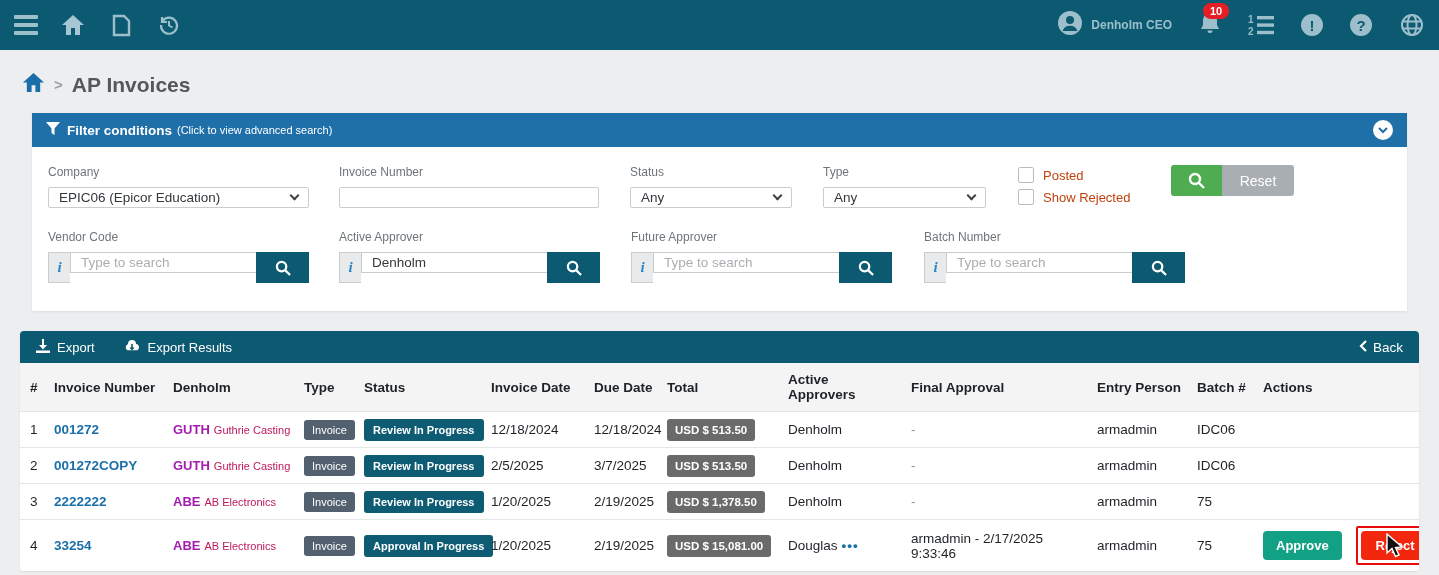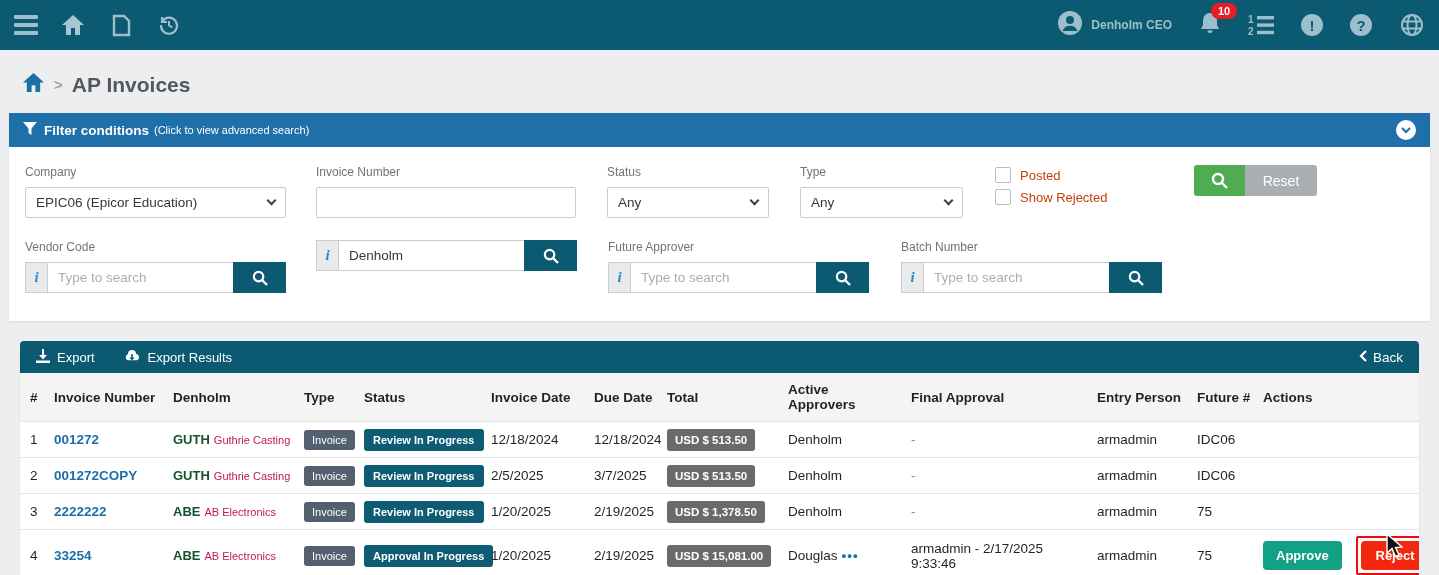--- a/index.html
+++ b/index.html
@@ -17,51 +17,51 @@
   .nav-left { display:flex; align-items:center; gap:22px; }
   .nav-right { margin-left:auto; display:flex; align-items:center; gap:27px; }
   .nav-icon { width:26px; height:26px; display:flex; align-items:center; justify-content:center; cursor:pointer; }
   .nav-icon svg { display:block; }
   .hamburger { display:flex; flex-direction:column; gap:4px; width:24px; cursor:pointer; }
   .hamburger span { height:4px; background:#9dbecb; border-radius:1px; }
   .user { display:flex; align-items:center; gap:8px; cursor:pointer; }
   .user-name { color:#9dbecb; font-weight:bold; font-size:12px; }
   .bell-wrap { position:relative; cursor:pointer; }
   .nav-badge {
-    position:absolute; top:-8px; left:12px; background:#e71d25; color:#fff;
+    position:absolute; top:-8px; left:4px; background:#e71d25; color:#fff;
     font-size:11px; font-weight:bold; border-radius:9px; padding:2px 7px;
   }
   .round-glyph {
     width:22px; height:22px; border-radius:50%; background:#9dbecb; color:#0b5a71;
     font-weight:bold; font-size:15px; display:flex; align-items:center; justify-content:center; cursor:pointer;
   }
   
   .breadcrumb { display:flex; align-items:center; gap:9px; padding:22px 22px 16px 22px; }
   .crumb-sep { color:#9aa0a5; font-size:15px; font-weight:bold; }
   .page-title { font-size:21px; font-weight:bold; color:#54585c; }
   
-  .filter-card { margin:0 9px; border-radius:0; overflow:hidden; background:#fff;
+  .filter-card { margin:0 32px; border-radius:0; overflow:hidden; background:#fff;
                  box-shadow:0 1px 2px rgba(0,0,0,.08); }
   .filter-head {
     background:#1f70a9; color:#fff; height:34px; display:flex; align-items:center;
     padding:0 14px; cursor:pointer;
   }
   .filter-title { font-weight:bold; font-size:13.5px; margin-left:7px; }
   .filter-hint { font-size:11px; margin-left:5px; }
   .collapse-circle {
     margin-left:auto; width:20px; height:20px; border-radius:50%; background:#fff;
     display:flex; align-items:center; justify-content:center;
   }
   .filter-body { padding:18px 16px 28px 16px; position:relative; }
   .f-row { display:flex; align-items:flex-start; }
   .f-row1 { margin-bottom:22px;justify-content:center; }
   .f-group { display:flex; flex-direction:column; }
   .f-label { font-size:12px; color:#6e7579; margin-bottom:8px; }
   .f-select, .f-input {
-    height:31px; border:1px solid #c9cdd0; border-radius:2px; background:#fff;
+    height:21px; border:1px solid #c9cdd0; border-radius:2px; background:#fff;
     font-size:13.5px; color:#33383c; padding:0 10px; display:flex; align-items:center;
   }
   .f-select { justify-content:space-between; cursor:pointer; }
   .caret { width:7px; height:7px; border-right:2px solid #3c4146; border-bottom:2px solid #3c4146;
            transform:rotate(45deg); margin-top:-4px; }
   input.f-input { font-family:"Liberation Sans",sans-serif; }
   input.f-input::placeholder { color:#a9aeb3; }
   .w261 { width:261px; } .w260 { width:260px; } .w162 { width:162px; } .w163 { width:163px; }
   .g30 { margin-left:30px; } .g31 { margin-left:31px; } .g32 { margin-left:32px; }
   .check-col { margin-left:32px; margin-top:2px; display:flex; flex-direction:column; gap:6px; }
@@ -97,21 +97,21 @@
   .bar-btn { display:flex; align-items:center; gap:7px; font-size:13px; color:#fff; cursor:pointer; }
   .bar-btn + .bar-btn { margin-left:28px; }
   .back-btn { margin-left:auto; display:flex; align-items:center; gap:6px; font-size:13.5px; cursor:pointer; }
   table { width:100%; border-collapse:collapse; table-layout:fixed; }
   thead tr { background:#f4f4f5; }
   th { text-align:left; font-size:13.5px; color:#1e2226; padding:9px 6px; font-weight:bold; }
   td { padding:6px 6px; font-size:13.5px; color:#1e2226; border-top:1px solid #e4e6e8; height:36px; }
   tbody tr { background:#fff; }
   .c-num { padding-left:10px; }
   .inv-link { color:#1b6fa8; font-weight:bold; font-size:13.5px; cursor:pointer; text-decoration:none; }
-  .vendor-code { color:#14532d; font-weight:bold; font-size:13px; }
+  .vendor-code { color:#a21caf; font-weight:bold; font-size:13px; }
   .vendor-name { color:#be185d; font-size:11px; margin-left:4px; }
   .badge { display:inline-block; color:#fff; border-radius:3px; white-space:nowrap; }
   .badge-type { background:#526070; font-size:11px; padding:4px 8px; }
   .badge-status { background:#0e5c74; font-size:11px; font-weight:bold; padding:5px 9px; }
   .badge-total { background:#6a6a6a; font-size:11.5px; font-weight:bold; padding:5px 8px; }
   .more-dots { color:#1b6fa8; font-weight:bold; letter-spacing:1px; margin-left:4px; cursor:pointer; }
   .dash { color:#8b9196; }
   .actions-cell { white-space:nowrap; }
   .btn-approve {
     background:#13a186; color:#fff; border:none; border-radius:4px; font-weight:bold;
@@ -281,20 +281,21 @@
           <input class="f-input" placeholder="Type to search" style="">
           <button class="lookup-btn">
             <svg width="16" height="16" viewBox="0 0 17 17" fill="none" stroke="#fff" stroke-width="2.4">
               <circle cx="7" cy="7" r="5"></circle>
                 <path d="M11 11 L16 16"></path>
             </svg>
           </button>
         </div>
       </div>
       <div class="f-group g30">
+        <span class="f-label">Active Approver</span>
         <div class="lookup">
           <span class="info-box">i</span>
           <input class="f-input" value="Denholm" style="">
           <button class="lookup-btn">
             <svg width="16" height="16" viewBox="0 0 17 17" fill="none" stroke="#fff" stroke-width="2.4">
               <circle cx="7" cy="7" r="5"></circle>
                 <path d="M11 11 L16 16"></path>
             </svg>
           </button>
         </div>
@@ -381,21 +382,21 @@
         <th>Invoice Number</th>
         <th>Denholm</th>
         <th>Type</th>
         <th>Status</th>
         <th>Invoice Date</th>
         <th>Due Date</th>
         <th>Total</th>
         <th>Active Approvers</th>
         <th>Final Approval</th>
         <th>Entry Person</th>
-        <th>Future #</th>
+        <th>Batch #</th>
         <th>Actions</th>
       </tr>
     </thead>
     <tbody>
       <tr>
         <td class="c-num">1</td>
         <td><a class="inv-link">001272</a></td>
         <td><span class="vendor-code">GUTH</span><span class="vendor-name">Guthrie Casting</span></td>
         <td><span class="badge badge-type">Invoice</span></td>
         <td><span class="badge badge-status">Review In Progress</span></td>

